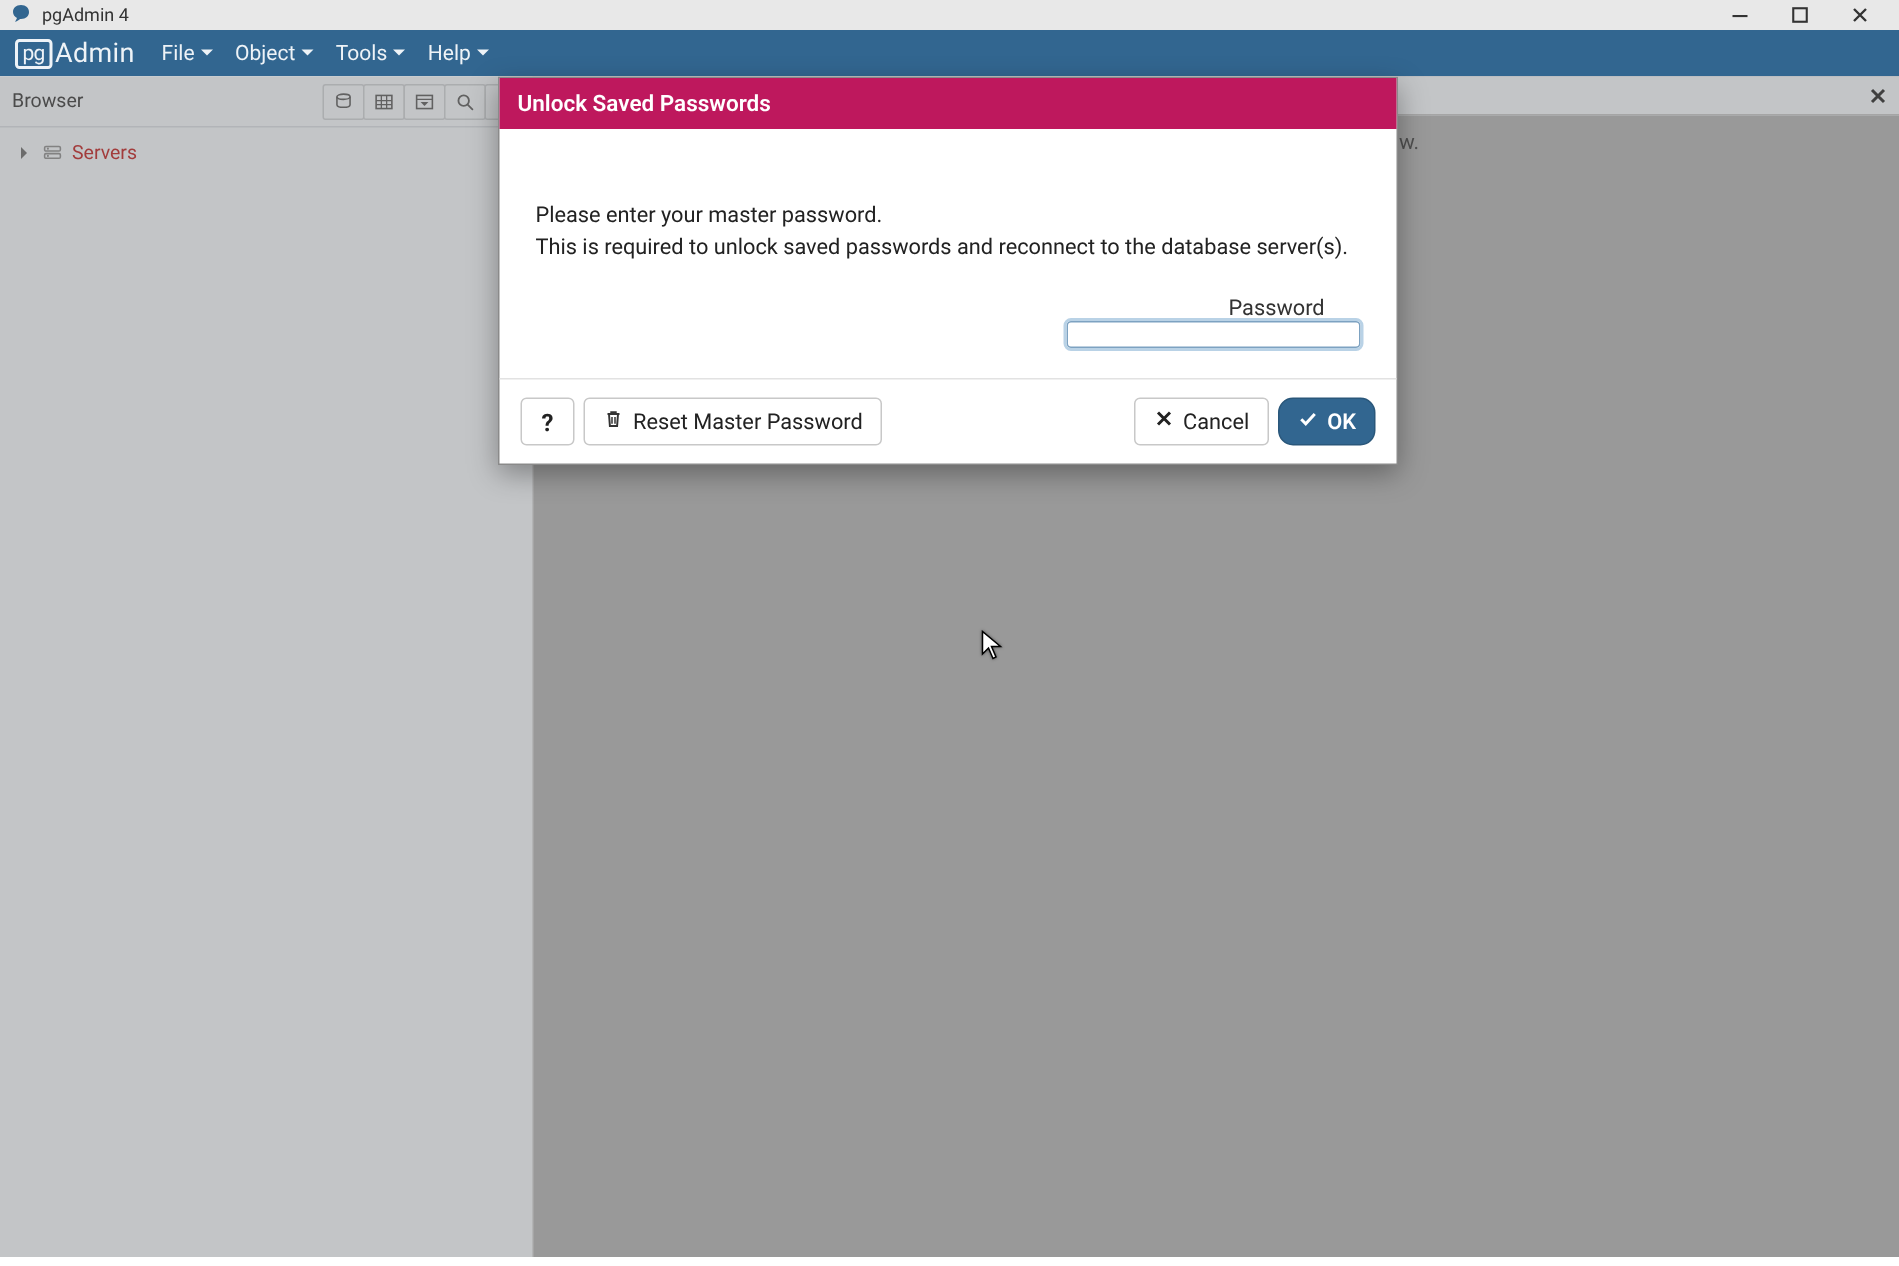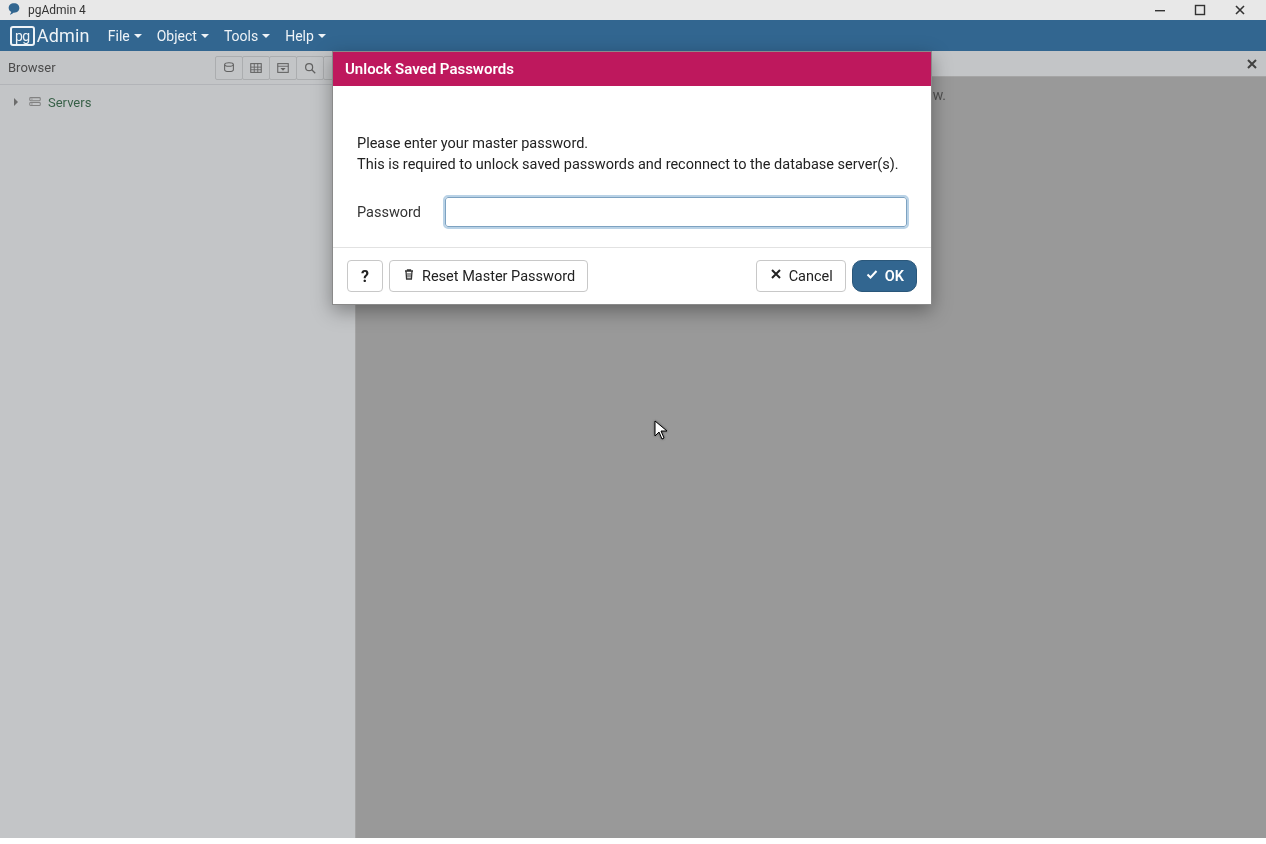--- a/index.html
+++ b/index.html
@@ -27,21 +27,21 @@
 
   
   .sidebar { width: 356px; background: #ebeef1; display: flex; flex-direction: column; border-right: 1px solid #bdbdbd; }
   .sidebar-header { height: 34px; display: flex; align-items: center; padding: 0 4px 0 8px; background: #ebeef1; border-bottom: 1px solid #d1d5da; }
   .sidebar-title { font-size: 13px; color: #333; }
   .sidebar-tools { margin-left: auto; display: flex; gap: 0; }
   .tool-btn { width: 28px; height: 24px; border: 1px solid #c6c9cc; background: #ebeef1; display:inline-flex; align-items:center; justify-content:center; color:#555; border-radius:2px; margin-left:-1px;}
   .tool-btn:first-child { margin-left:0; }
   .tool-btn svg { width:14px; height:14px; }
 
-  .tree { padding: 6px 0; font-size: 13px; color: #14532d; }
+  .tree { padding: 6px 0; font-size: 13px; color: #b91c1c; }
   .tree-row { display: flex; align-items: center; height: 22px; padding-left: 10px; }
   .tree-caret { width: 12px; color:#666; display:inline-flex; align-items:center; justify-content:center;}
   .tree-caret svg{width:8px;height:8px;fill:currentColor;}
   .tree-icon { width: 18px; display:inline-flex; align-items:center; justify-content:center; color:#888; margin: 0 4px;}
   .tree-icon svg{width:14px;height:14px;}
   .tree-label {}
 
   
   .mainpanel { flex: 1; background: #ababab; display:flex; flex-direction:column;}
   .tabbar { height: 26px; background: #ebeef1; display: flex; align-items: stretch; padding-left: 8px; border-bottom: 1px solid #bdbdbd; }
@@ -53,21 +53,21 @@
   .main-hint { padding: 10px 12px; color: #3a3a3a; font-size: 14px; }
 
   
   .overlay { position: absolute; inset: 0; background: rgba(120,120,120,0.35); pointer-events: none; }
 
   
   .modal { position: absolute; left: 332px; top: 0px; width: 600px; background: #fff; border: 1px solid #8a8a8a; box-shadow: 0 6px 18px rgba(0,0,0,0.35); pointer-events: auto;}
   .modal-header { background: #be185d; color: #fff; font-size: 15px; font-weight: 600; padding: 8px 12px; }
   .modal-body { padding: 16px 24px 20px 24px; font-size: 14.5px; color: #222; margin-top: 31px; }
   .modal-body p { line-height: 1.45; }
-  .form-row { display: flex; align-items: center; margin-top: 22px; }
+  .form-row { display: flex; align-items: flex-end; margin-top: 22px; flex-direction: column; }
   .form-label { width: 88px; color: #333; font-size: 14.5px;}
   .form-input { flex: 1; height: 30px; border: 1px solid #7da2c1; outline: 2px solid #b9d2e6; outline-offset: 0; border-radius: 3px; padding: 0 8px; font-size: 14px; }
   .modal-footer { border-top: 1px solid #e2e2e2; padding: 12px 14px; display: flex; align-items: center; gap: 6px; }
   .btn { height: 32px; border: 1px solid #c8c8c8; background: #fff; border-radius: 4px; padding: 0 12px; display: inline-flex; align-items: center; gap: 6px; font-size: 14.5px; color: #222; cursor: default;}
   .btn.icon-only { padding: 0; width: 36px; justify-content:center;}
   .btn.primary { background: #326690; border-color: #2a577a; color: #fff; font-weight:600;border-radius:10px;}
   .btn svg { width: 14px; height: 14px; }
   .footer-spacer { flex: 1; }
 
   

